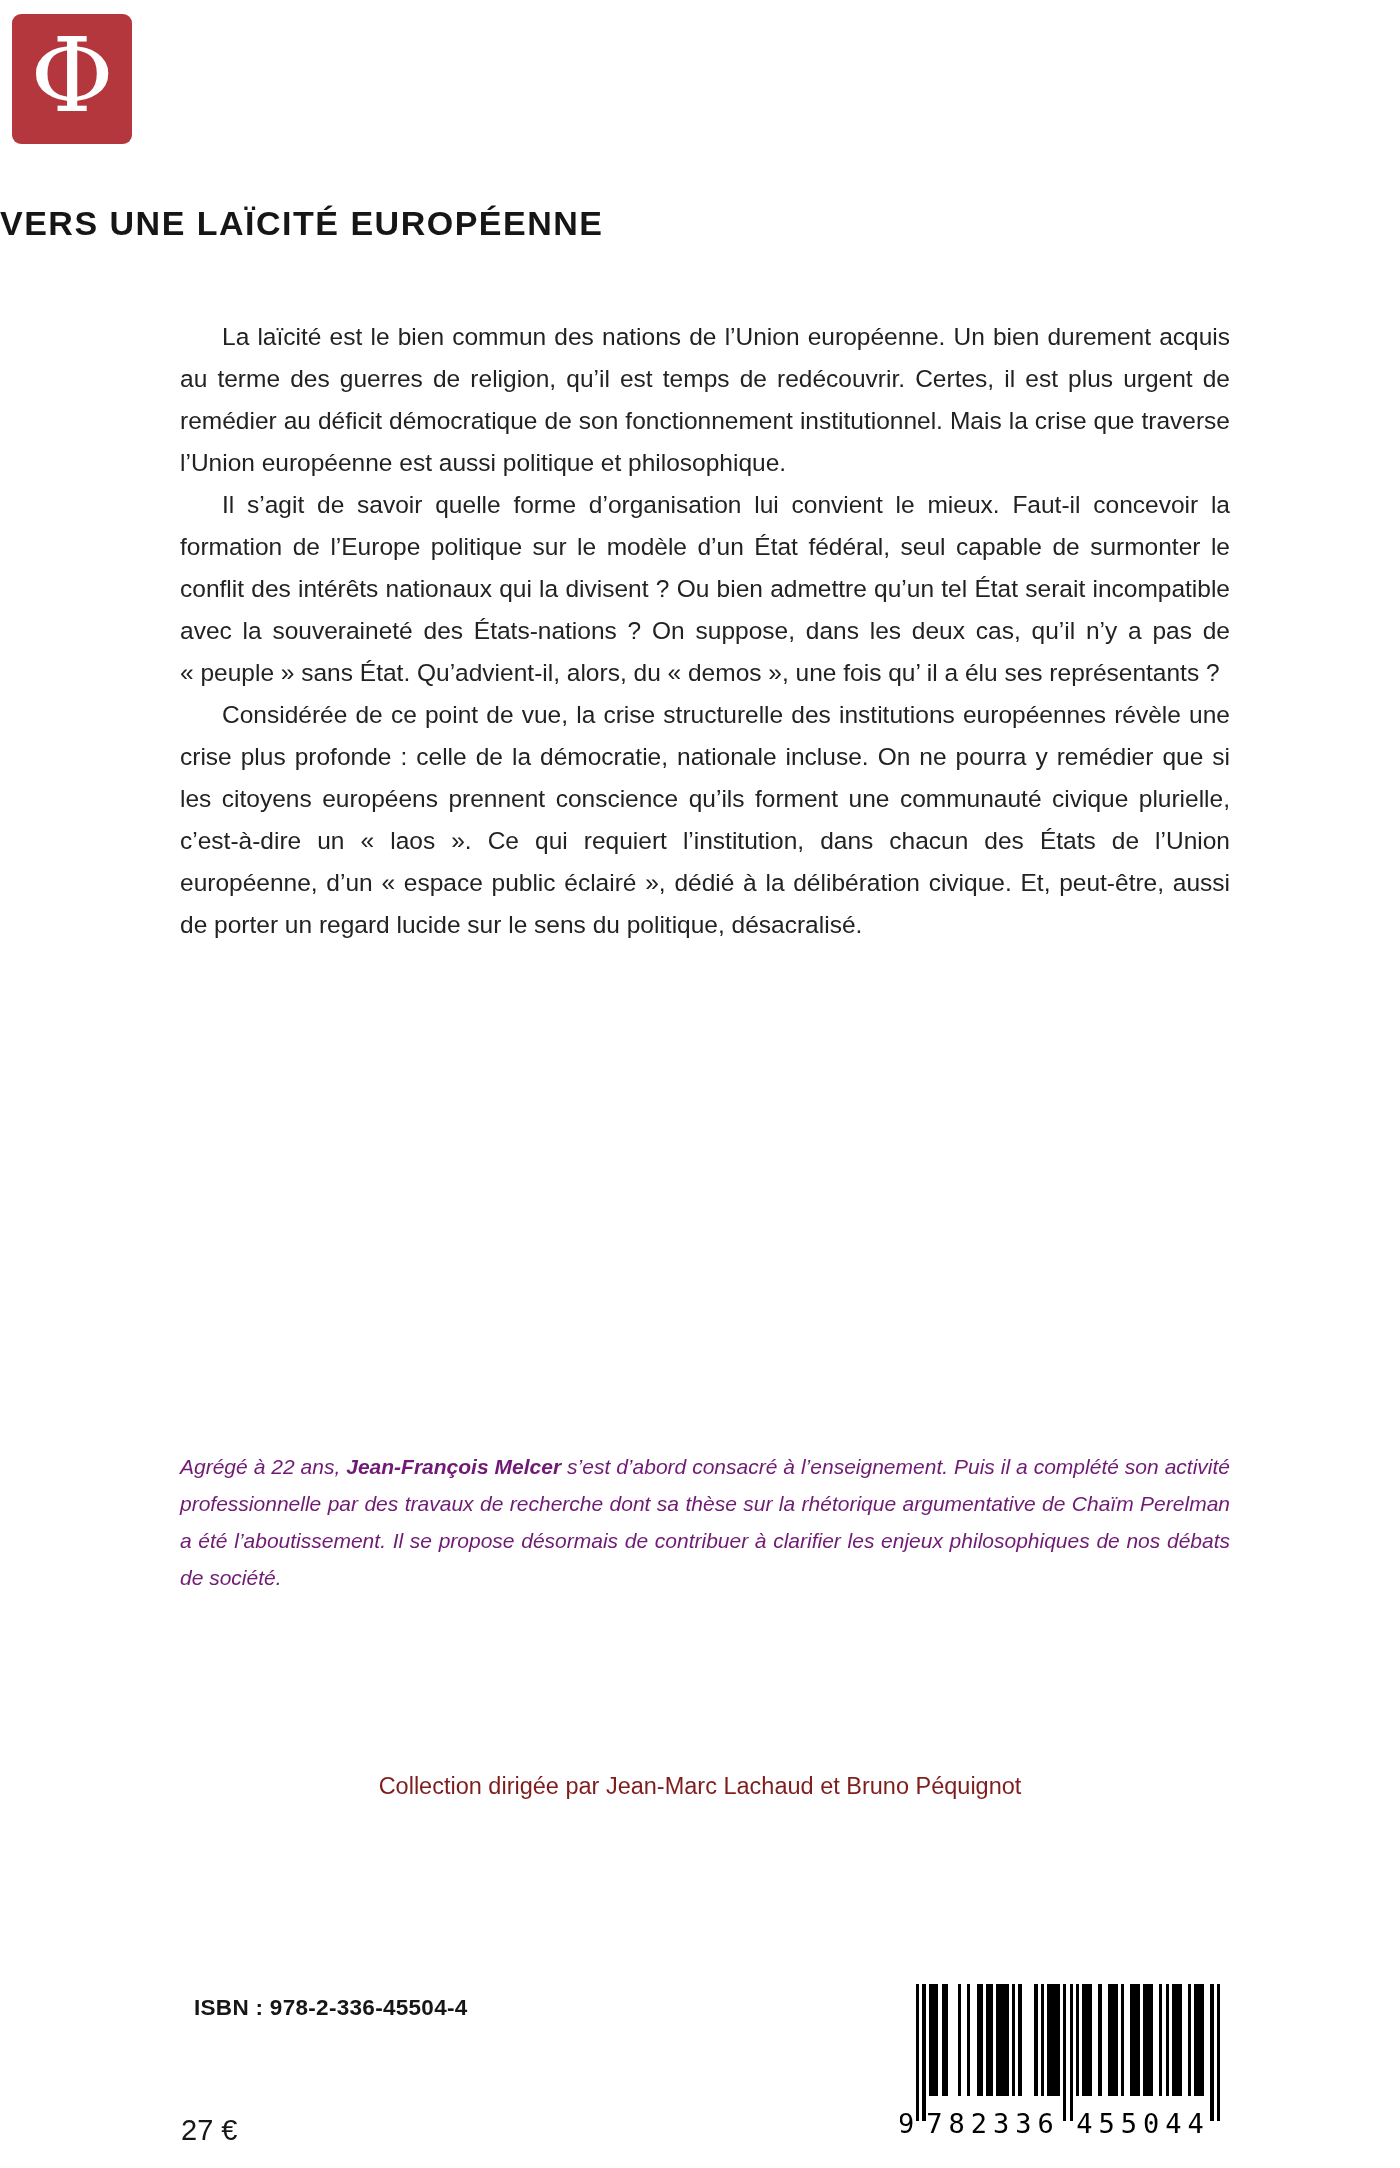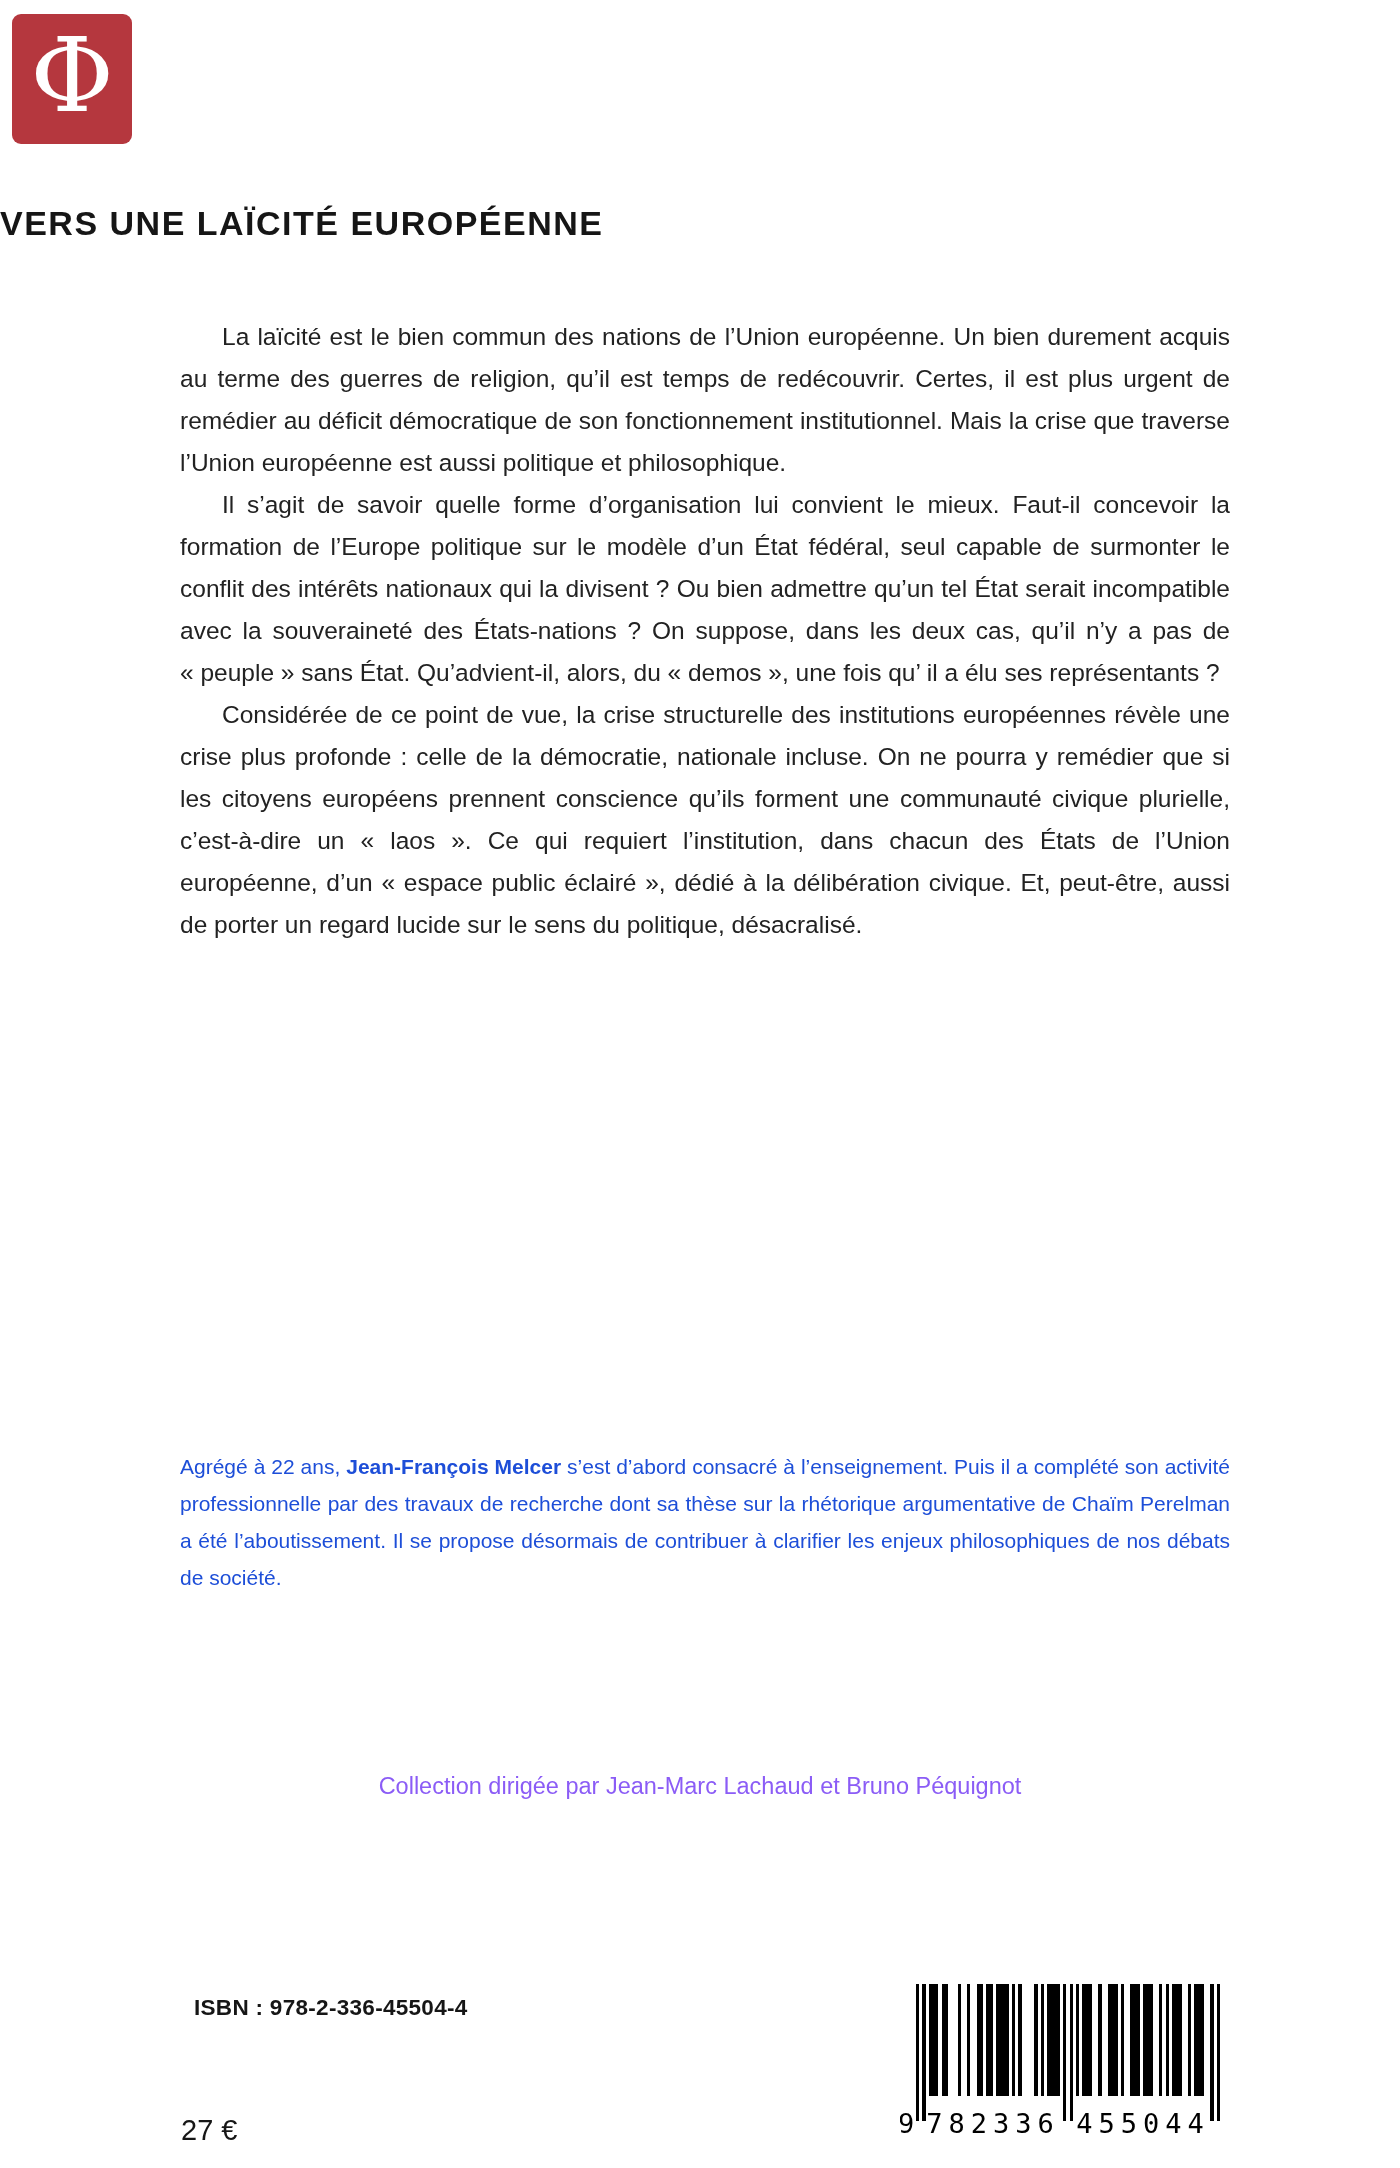--- a/index.html
+++ b/index.html
@@ -23,27 +23,27 @@
     text-align: left; font-size: 34px; font-weight: 700;
     letter-spacing: 1.5px; color: #161616;
   }
   .body-text {
     position: absolute; left: 180px; top: 316px; width: 1050px;
     font-size: 24.5px; line-height: 42px; text-align: justify; color: #222;
   }
   .body-text p { text-indent: 42px; }
   .bio {
     position: absolute; left: 180px; top: 1448px; width: 1050px;
-    font-size: 21px; line-height: 37px; 
-    text-align: justify; color: #1d4ed8;
+    font-size: 21px; line-height: 37px; font-style: italic;
+    text-align: justify; color: #701a75;
   }
   .bio .bio-name { font-weight: 700; }
   .collection {
     position: absolute; left: 0; top: 1773px; width: 100%;
-    text-align: center; font-size: 23.5px; color: #8b5cf6;
+    text-align: center; font-size: 23.5px; color: #7f1d1d;
   }
   .barcode { position: absolute; left: 900px; top: 1984px; width: 320px; height: 152px; background: #fff; }
   .barcode svg { display: block; }
   .isbn {
     position: absolute; left: 181px; top: 1995px;
     font-size: 22.5px; font-weight: 700; letter-spacing: .3px; color: #161616; margin-left: 13px;
   }
   .price { position: absolute; left: 181px; top: 2114px; font-size: 29px; color: #161616; }
 </style>
 </head>

